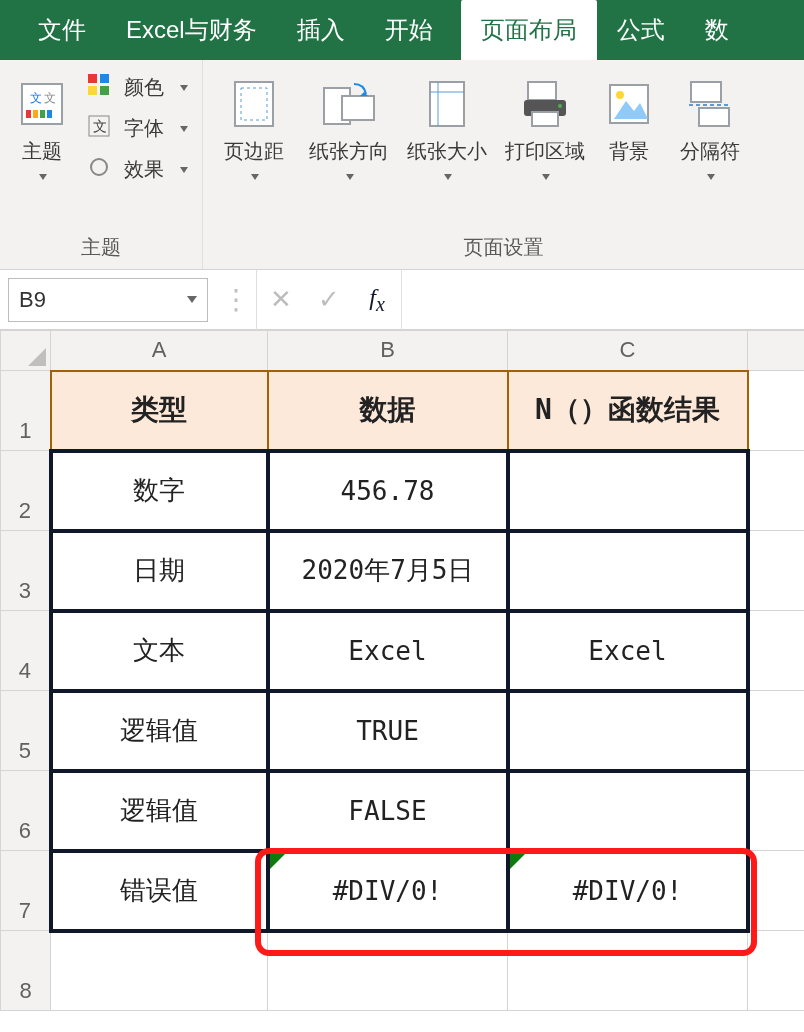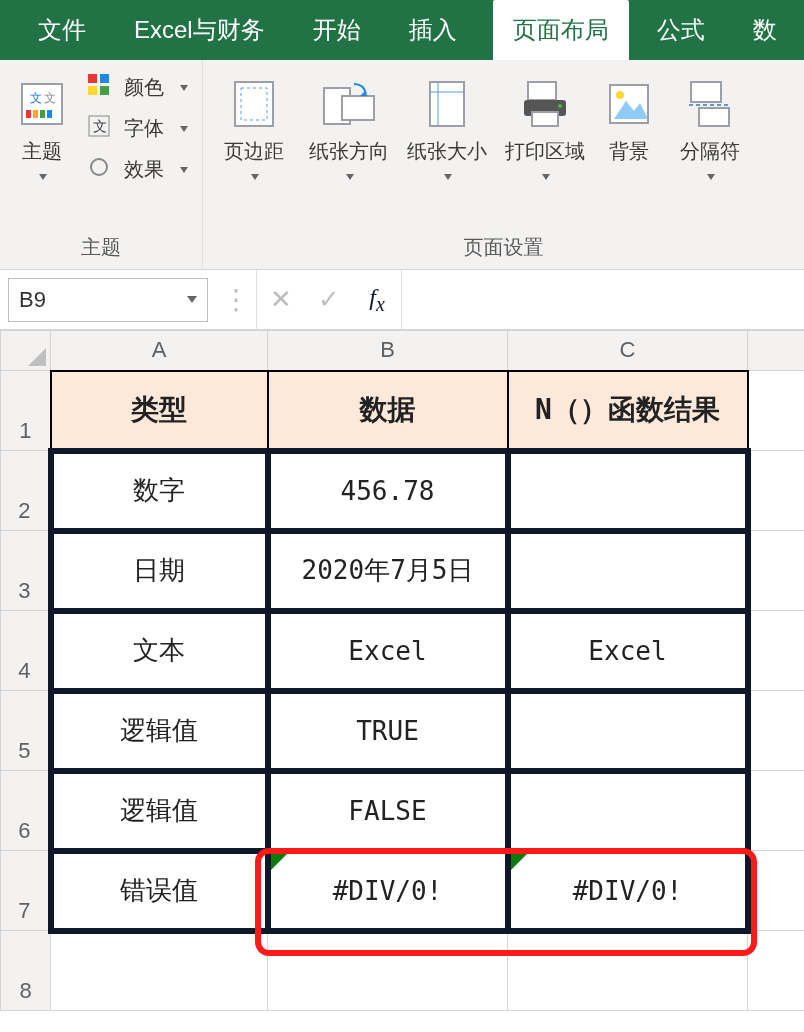--- a/index.html
+++ b/index.html
@@ -14,21 +14,21 @@
 
   
   .tab-bar {
     background: #217346;
     height: 60px;
     display: flex;
     align-items: flex-end;
     color: #fff;
     font-size: 24px;
     padding-left: 18px;
-    gap: 8px;
+    gap: 0;
   }
   .tab {
     padding: 14px 20px 14px 20px;
     cursor: pointer;
   }
   .tab.active {
     background: #fff;
     color: #217346;
     border-top-left-radius: 2px;
     border-top-right-radius: 2px;
@@ -174,23 +174,23 @@
     text-align: center;
     vertical-align: middle;
     font-size: 26px;
     color: #222;
     font-family: "SimSun","Microsoft YaHei",monospace;
   }
   tr.hdr td.cell {
     background: #fce9da;
     font-weight: bold;
     font-size: 28px;
-    border: 2px solid #000000;
-  }
-  tr.body td.cell { border: 6px solid #0f172a; }
+    border: 2px solid #a16207;
+  }
+  tr.body td.cell { border: 4px solid #0f172a; }
   tr.body td.cell.blankD { border:1px solid #d4d4d4 !important; }
   td.blankD { background:#fff; }
 
   
   .tri-cell { position: relative; }
   .tri-cell::before{
     content:"";
     position:absolute; left:0; top:0;
     width:0;height:0;
     border-top:16px solid #0f7b0f;
@@ -204,22 +204,22 @@
     border-radius: 14px;
     pointer-events:none;
   }
 </style>
 </head>
 <body>
 
 <div class="tab-bar">
   <div class="tab">文件</div>
   <div class="tab">Excel与财务</div>
+  <div class="tab">插入</div>
   <div class="tab">开始</div>
-  <div class="tab">插入</div>
   <div class="tab active">页面布局</div>
   <div class="tab">公式</div>
   <div class="tab" style="padding-right:4px;">数</div>
 </div>
 
 <div class="ribbon">
 
   <div class="ribbon-group">
     <div class="ribbon-group-content">
       <div class="big-btn" style="min-width:60px;">

